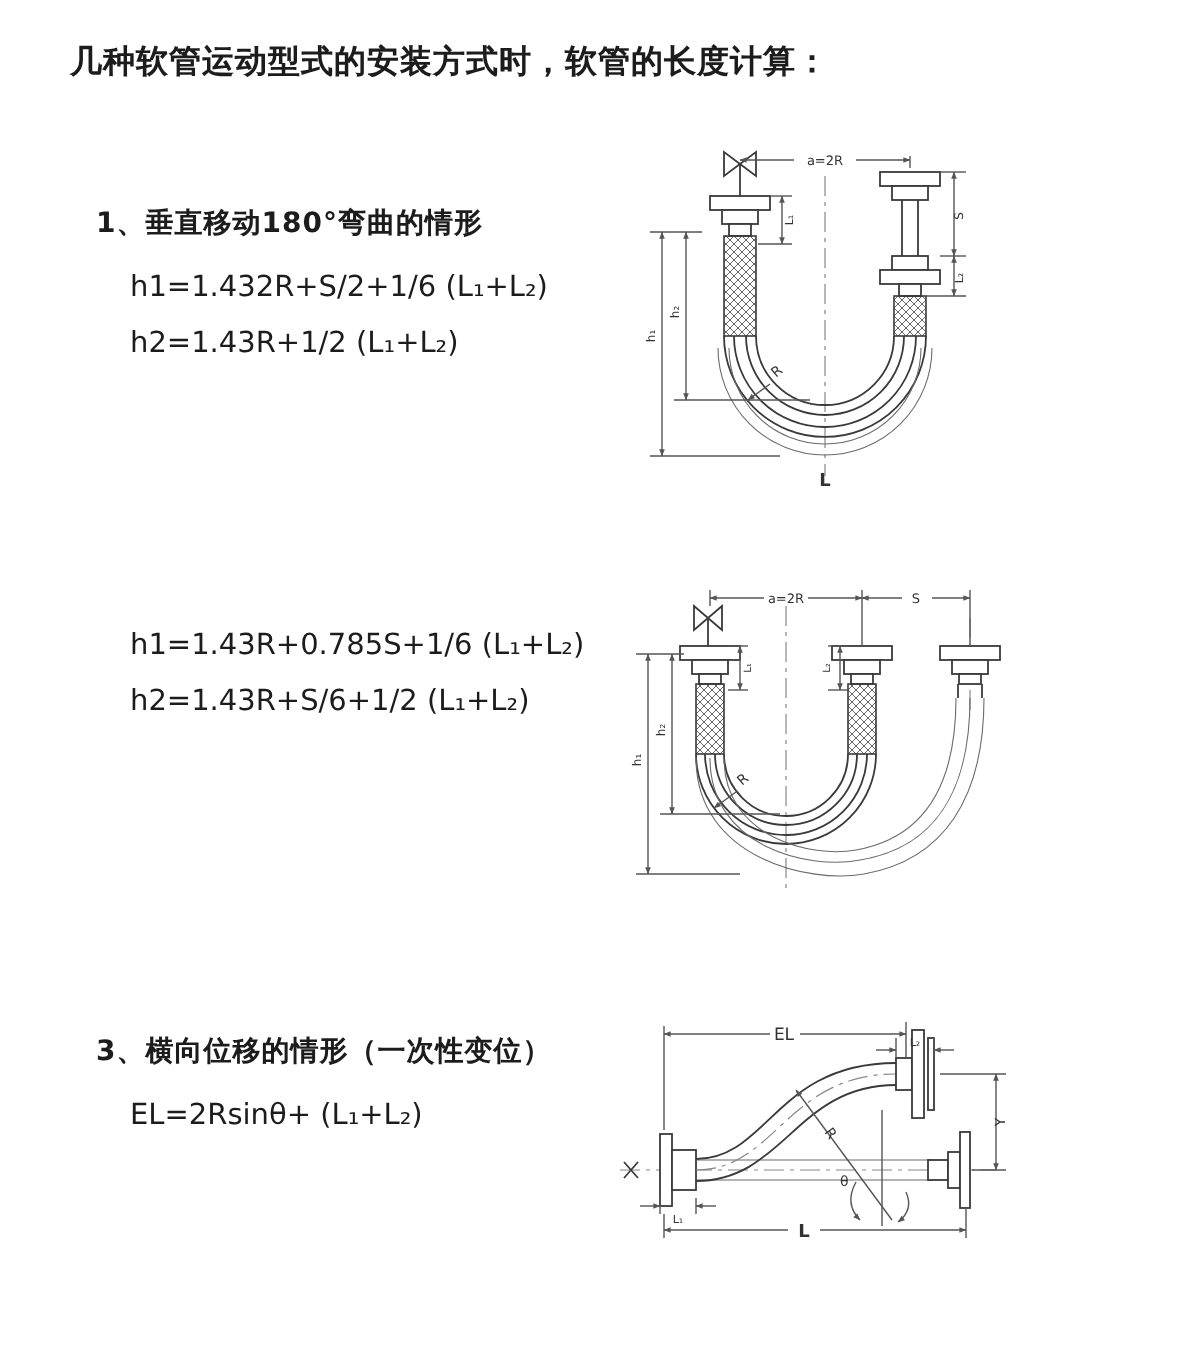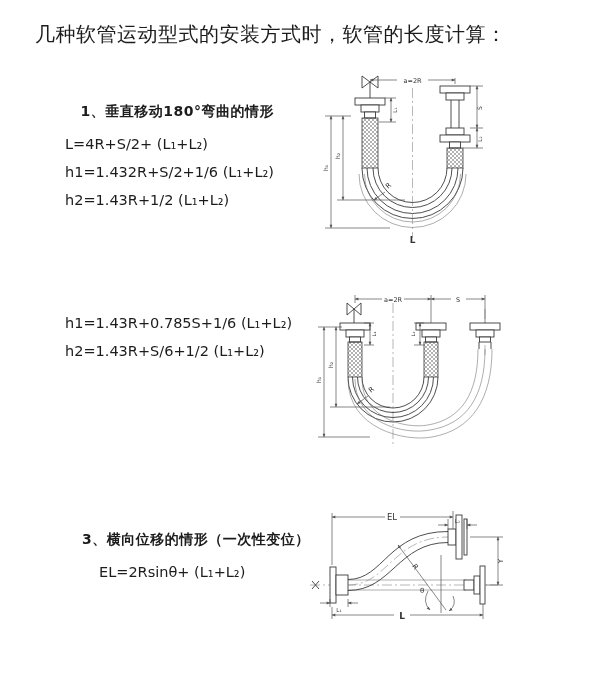--- a/index.html
+++ b/index.html
@@ -6,26 +6,26 @@
   body {
     width:600px; height:675px;
     background:#ffffff;
     position:relative;
     font-family:"DejaVu Sans","Liberation Sans",sans-serif;
     color:#1c1c1c;
     overflow:hidden;
   }
   .page-title {
     position:absolute; left:35px; top:21px;
-    font-size:20px; font-weight:normal; letter-spacing:.5px;
+    font-size:16px; font-weight:bold; letter-spacing:.5px;
   }
   .section { position:absolute; left:48px; }
-  #sec1 { top:103px;text-align:right; }
+  #sec1 { top:103px; }
   #sec2 { top:300px; }
-  #sec3 { top:531px;margin-left:34px; }
+  #sec3 { top:517px; }
   .sec-heading { font-size:14px; font-weight:bold; height:18px; letter-spacing:.5px; white-space:nowrap; }
   .formulas { margin:9px 0 0 17px; }
   .fline { height:28px; display:flex; align-items:center; font-size:14.5px; white-space:nowrap; }
   svg.diag { position:absolute; }
   #d1 { left:315px; top:70px; }
   #d2 { left:310px; top:287px; }
   #d3 { left:300px; top:503px; }
   svg text { font-family:"DejaVu Sans",sans-serif; fill:#333; }
   .ol  { stroke:#3a3a3a; stroke-width:.9; fill:none; }
   .fl  { stroke:#3a3a3a; stroke-width:.9; fill:#ffffff; }
@@ -34,21 +34,20 @@
   .thin{ stroke:#6a6a6a; stroke-width:.55; fill:none; }
 </style>
 </head>
 <body>
 
 <div class="page-title">几种软管运动型式的安装方式时，软管的长度计算：</div>
 
 <div class="section" id="sec1">
   <div class="sec-heading">1、垂直移动180°弯曲的情形</div>
   <div class="formulas">
-    <div class="fline">L=4R+S/2+ (L₁+L₂)</div>
     <div class="fline">h1=1.432R+S/2+1/6 (L₁+L₂)</div>
     <div class="fline">h2=1.43R+1/2 (L₁+L₂)</div>
   </div>
 </div>
 
 <svg class="diag" id="d1" width="230" height="180" viewBox="0 0 230 180">
   <defs>
     <pattern id="p1" width="4" height="4" patternUnits="userSpaceOnUse">
       <path d="M0 4 L4 0 M0 0 L4 4" stroke="#555" stroke-width="0.45"></path>
     </pattern>

